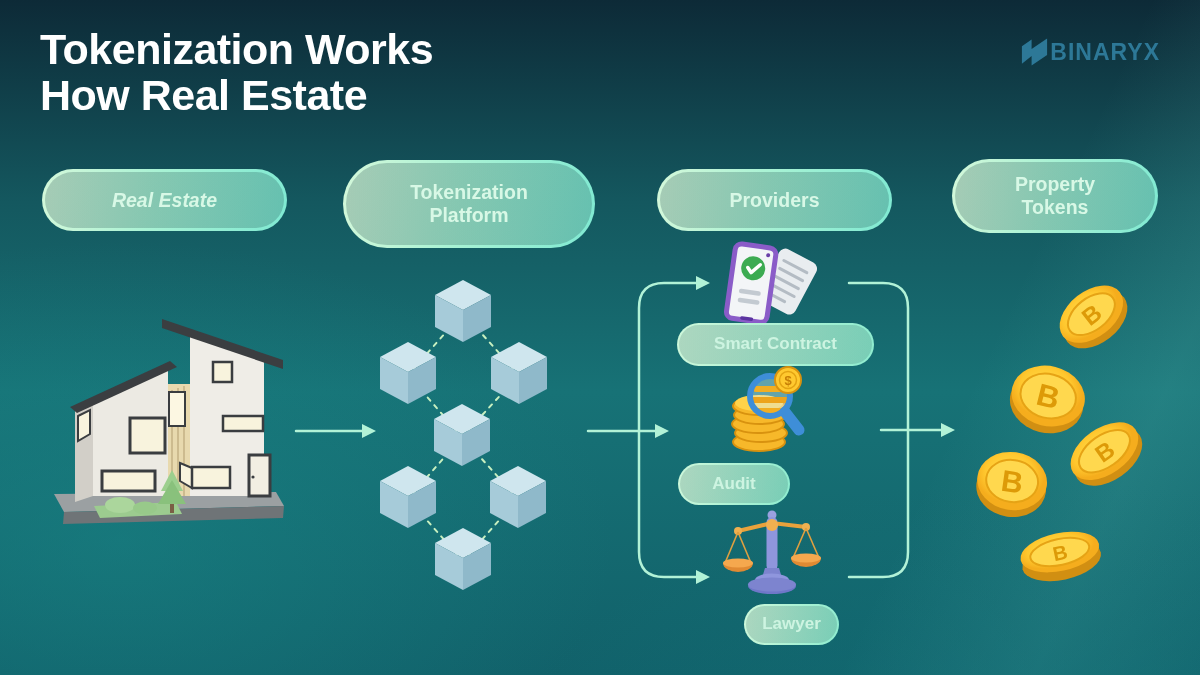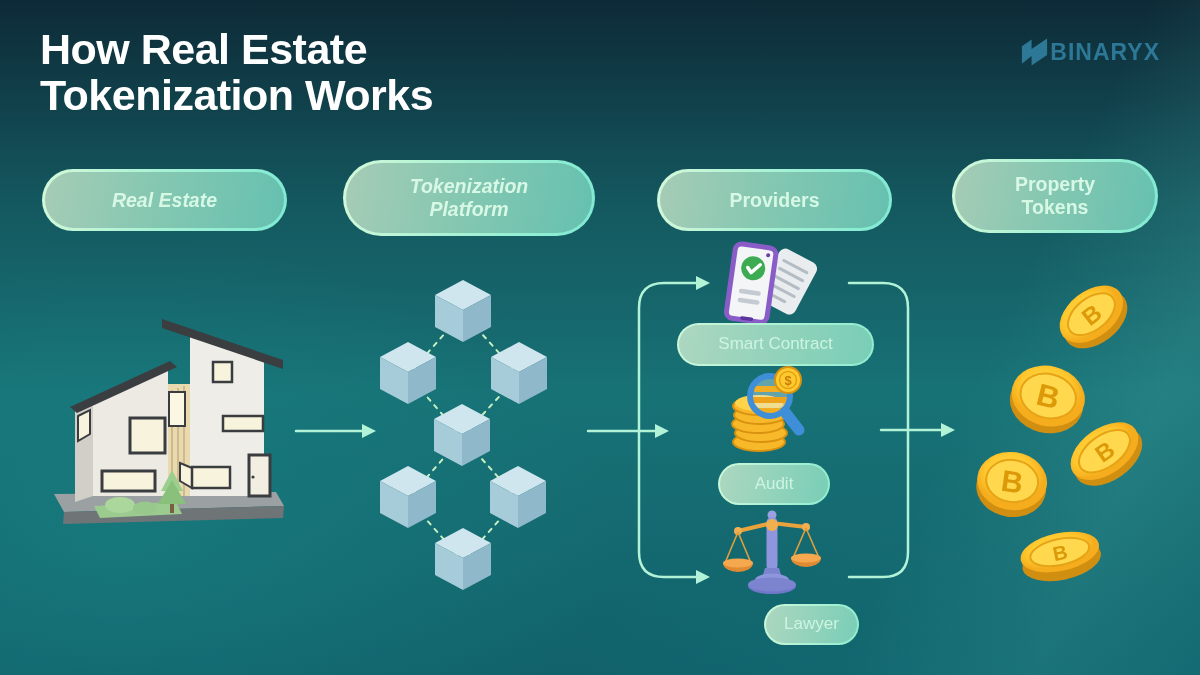--- a/index.html
+++ b/index.html
@@ -19,48 +19,48 @@
   .logo{position:absolute;right:40px;top:36px;display:flex;align-items:center;}
   .logo-text{color:#2d7897;font-size:23px;font-weight:bold;letter-spacing:1px;}
   .pill{
     position:absolute;display:flex;align-items:center;justify-content:center;text-align:center;
     border-radius:999px;border:3px solid transparent;
     background:linear-gradient(rgba(8,48,54,.22),rgba(8,48,54,.22)) padding-box,
                linear-gradient(100deg,#d4f8da 0%,#a9f2d4 45%,#7fe9d2 100%) border-box;
     color:#d8f8e6;font-weight:bold;font-size:19.5px;line-height:1.18;
   }
   .pill.small{
-    border-width:2px;font-weight:normal;font-size:17px;color:#cdf4e1;
+    border-width:2px;font-weight:bold;font-size:17px;color:#cdf4e1;
     background:linear-gradient(rgba(8,48,54,.16),rgba(8,48,54,.16)) padding-box,
                linear-gradient(100deg,#cdf7da 0%,#8eeccf 100%) border-box;
   }
   .abs{position:absolute;}
   svg{display:block;}
 </style>
 </head>
 <body>
 
 <div class="canvas">
 
   <h1 class="title">
+    <div>Tokenization Works</div>
     <div>How Real Estate</div>
-    <div>Tokenization Works</div>
   </h1>
 
   <div class="logo">
     <svg width="31" height="32" viewBox="0 0 32 32">
       <path d="M3,28 L3,10 L13,3 L13,13 L29,2 L29,19 L13,30 L13,20 Z" fill="#2d7897"></path>
     </svg>
     <span class="logo-text">BINARYX</span>
   </div>
 
   <div class="pill" style="left:42px;top:169px;width:239px;height:56px;font-style:italic;">
     <span>Real Estate</span>
   </div>
-  <div class="pill" style="left:343px;top:160px;width:252px;height:76px;padding:0 34px;box-sizing:border-box;font-style:italic;">
+  <div class="pill" style="left:343px;top:160px;width:252px;height:88px;padding:0 34px;box-sizing:border-box;">
     <span>Tokenization Platform</span>
   </div>
   <div class="pill" style="left:952px;top:159px;width:206px;height:74px;padding:0 40px;box-sizing:border-box;">
     <span>Property Tokens</span>
   </div>
   <div class="pill" style="left:657px;top:169px;width:229px;height:56px;">
     <span>Providers</span>
   </div>
 
   <svg class="abs" style="left:0;top:0;" width="1200" height="675" viewBox="0 0 1200 675">
@@ -208,21 +208,21 @@
       </g>
       <circle cx="55" cy="30" r="20" fill="none" stroke="#3e8ed8" stroke-width="6"></circle>
       <line x1="70" y1="46" x2="84" y2="64" stroke="#3e8ed8" stroke-width="11" stroke-linecap="round"></line>
     </g>
     <g>
       <circle cx="73" cy="14" r="13" fill="#ffc92f" stroke="#d8920f" stroke-width="2"></circle>
       <circle cx="73" cy="14" r="8.5" fill="none" stroke="#e3a312" stroke-width="1.5"></circle>
       <text x="73" y="19" font-size="13" font-weight="bold" fill="#c77f06" text-anchor="middle" font-family="Liberation Sans,sans-serif">$</text>
     </g>
   </svg>
-  <div class="pill small" style="left:718px;top:463px;width:108px;height:38px;align-items:center;">
+  <div class="pill small" style="left:678px;top:463px;width:108px;height:38px;align-items:center;">
     <span>Audit</span>
   </div>
 
   <svg class="abs" style="left:722px;top:508px;" width="100" height="90" viewBox="0 0 100 90">
     <g>
       <circle cx="50" cy="7" r="4.5" fill="#9aa1e0"></circle>
       <rect x="44.5" y="9" width="11" height="54" rx="5.5" fill="#8f96dd"></rect>
       <path d="M16,23 L50,15 L84,19" stroke="#e9a23c" stroke-width="4" fill="none" stroke-linecap="round"></path>
       <circle cx="50" cy="17" r="6" fill="#f0b050"></circle>
       <circle cx="16" cy="23" r="4" fill="#f0b050"></circle>
@@ -236,21 +236,21 @@
       <path d="M1,55 A15,9 0 0 0 31,55 Z" fill="#e08a33"></path>
       <ellipse cx="16" cy="55" rx="15" ry="4.5" fill="#f5a84e"></ellipse>
       <path d="M69,50 A15,9 0 0 0 99,50 Z" fill="#e08a33"></path>
       <ellipse cx="84" cy="50" rx="15" ry="4.5" fill="#f5a84e"></ellipse>
       <polygon points="43,60 57,60 60,70 40,70" fill="#7d84cf"></polygon>
       <ellipse cx="50" cy="72" rx="17" ry="6.5" fill="#8f96dd"></ellipse>
       <ellipse cx="50" cy="78" rx="24" ry="8" fill="#6f77c9"></ellipse>
       <ellipse cx="50" cy="76.5" rx="24" ry="7" fill="#7d84cf"></ellipse>
     </g>
   </svg>
-  <div class="pill small" style="left:764px;top:604px;width:91px;height:37px;align-items:center;">
+  <div class="pill small" style="left:744px;top:604px;width:91px;height:37px;align-items:center;">
     <span>Lawyer</span>
   </div>
 
   <svg class="abs" style="left:955px;top:262px;" width="230" height="330" viewBox="0 0 230 330">
     <defs>
       <radialGradient id="coinFace" cx="45%" cy="38%">
         <stop offset="0%" stop-color="#ffe04f"></stop>
           <stop offset="70%" stop-color="#ffc72e"></stop>
           <stop offset="100%" stop-color="#f5ad1d"></stop>
       </radialGradient>

